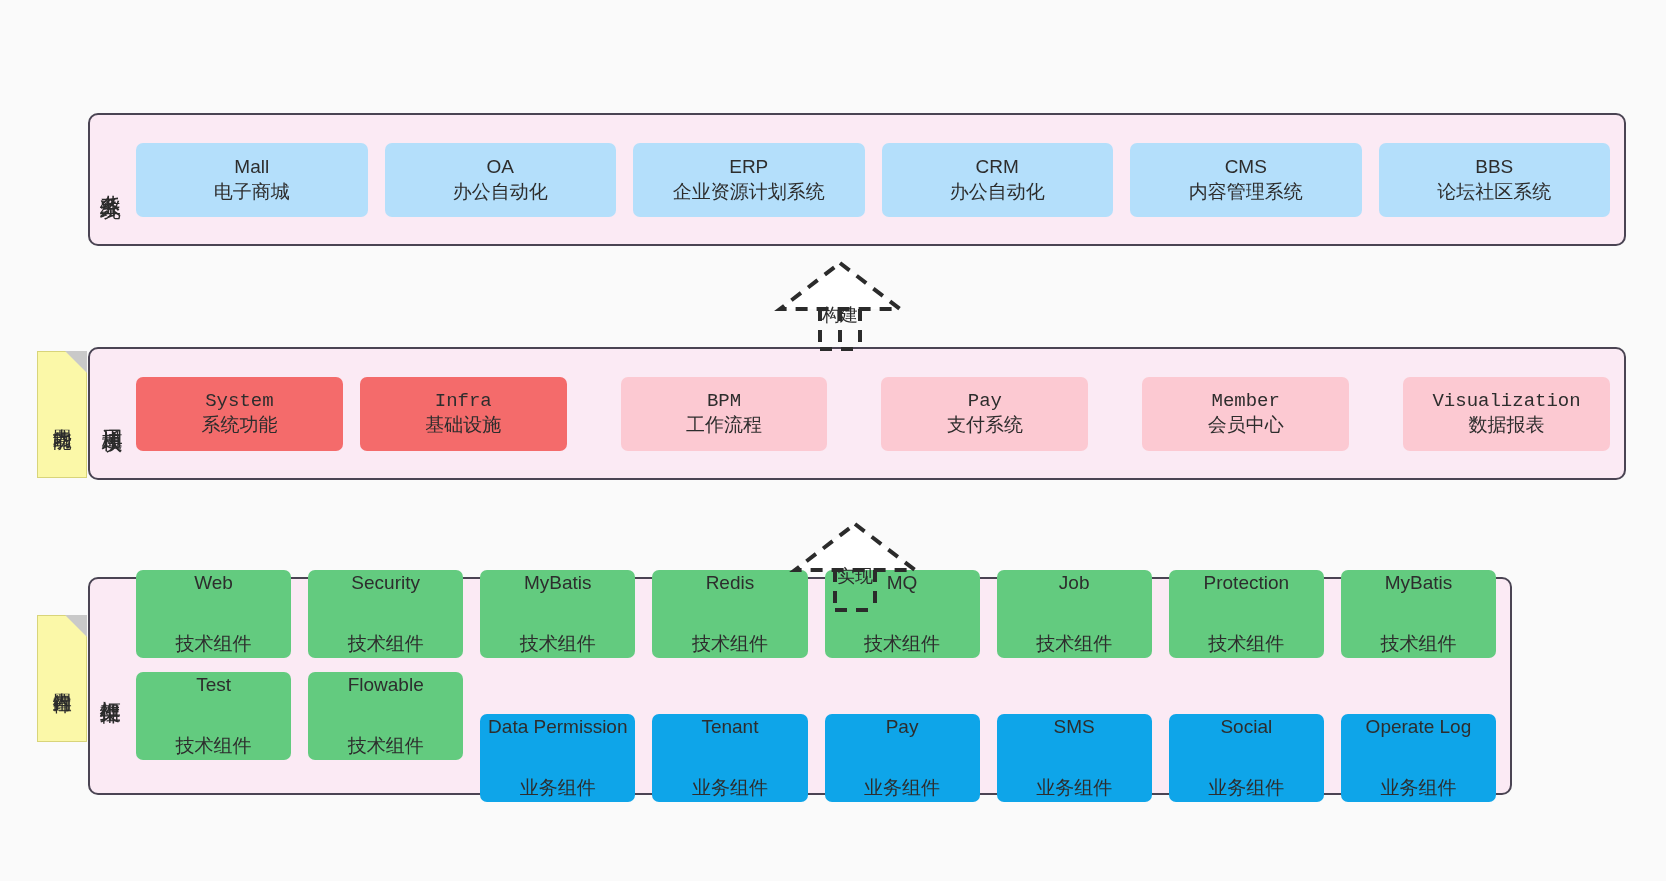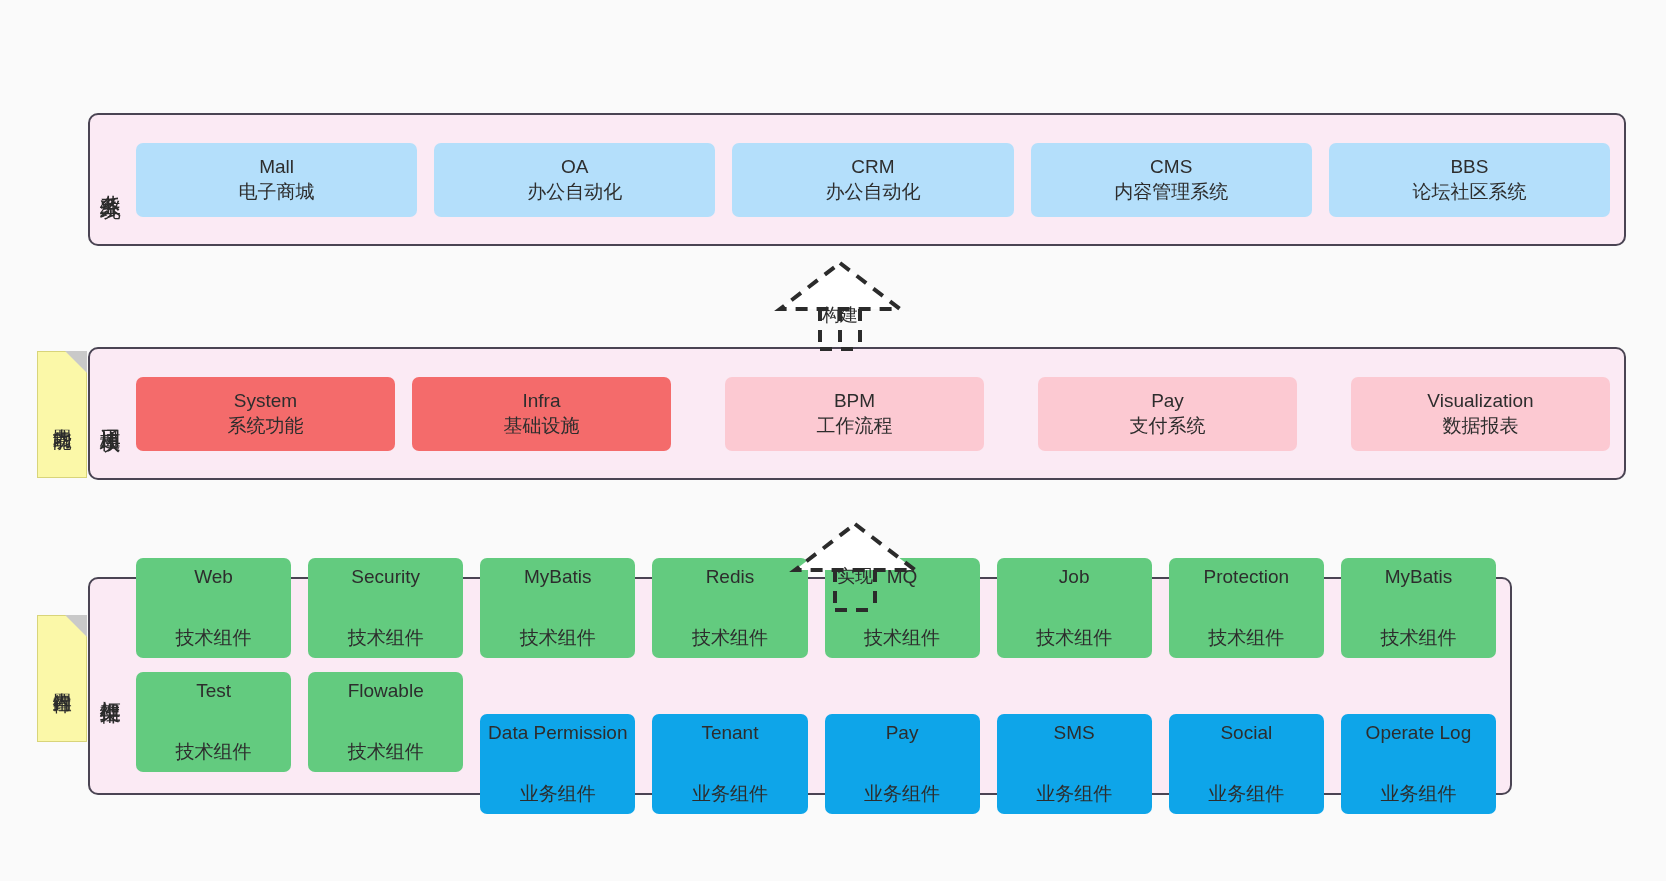--- a/index.html
+++ b/index.html
@@ -71,25 +71,25 @@
   .blue  { background: #b4dffb; }
   .red   { background: #f46b6b; }
   .pink  { background: #fcc9d2; margin-left: 37px; }
   .green { background: #63cb7f; }
   .lgreen{ background: #0ea5e9; margin-top: 42px; }
 
   
   #layer-business   { left: 88px;  top: 113px; width: 1538px; height: 133px; }
   #layer-business .card { height: 74px; }
 
-  #layer-common     { left: 88px;  top: 347px; width: 1538px; height: 133px; }
+  #layer-common     { left: 88px;  top: 347px; width: 1538px; height: 133px; font-family: Liberation Mono, monospace; }
   #layer-common .card { height: 74px; }
 
   #layer-framework  { left: 88px;  top: 577px; width: 1424px; height: 218px; }
-  #layer-framework .card { height: 100px; gap: 36px; }
+  #layer-framework .card { height: 88px; gap: 36px; }
 
   
   .note {
     position: absolute;
     width: 50px;
     background: #fbf8a8;
     border: 1px solid #d8d47a;
     display: flex;
     align-items: center;
     justify-content: center;
@@ -148,20 +148,24 @@
       <div class="row">
         <div class="card blue">
           <span class="t1">Mall</span>
           <span class="t2">电子商城</span>
         </div>
         <div class="card blue">
           <span class="t1">OA</span>
           <span class="t2">办公自动化</span>
         </div>
         <div class="card blue">
+          <span class="t1">ERP</span>
+          <span class="t2">企业资源计划系统</span>
+        </div>
+        <div class="card blue">
           <span class="t1">CRM</span>
           <span class="t2">办公自动化</span>
         </div>
         <div class="card blue">
           <span class="t1">CMS</span>
           <span class="t2">内容管理系统</span>
         </div>
         <div class="card blue">
           <span class="t1">BBS</span>
           <span class="t2">论坛社区系统</span>
@@ -198,20 +202,24 @@
         </div>
         <div class="card pink">
           <span class="t1">BPM</span>
           <span class="t2">工作流程</span>
         </div>
         <div class="card pink">
           <span class="t1">Pay</span>
           <span class="t2">支付系统</span>
         </div>
         <div class="card pink">
+          <span class="t1">Member</span>
+          <span class="t2">会员中心</span>
+        </div>
+        <div class="card pink">
           <span class="t1">Visualization</span>
           <span class="t2">数据报表</span>
         </div>
       </div>
     </div>
   </div>
 
   <div class="connector" id="connector-realize">
     <svg width="180" height="90" viewBox="0 0 180 90">
       <path d="M 90 4 L 150 50 L 30 50 Z" fill="#ffffff" stroke="#2b2b2b" stroke-width="4" stroke-dasharray="12 9" stroke-linejoin="miter"></path>

